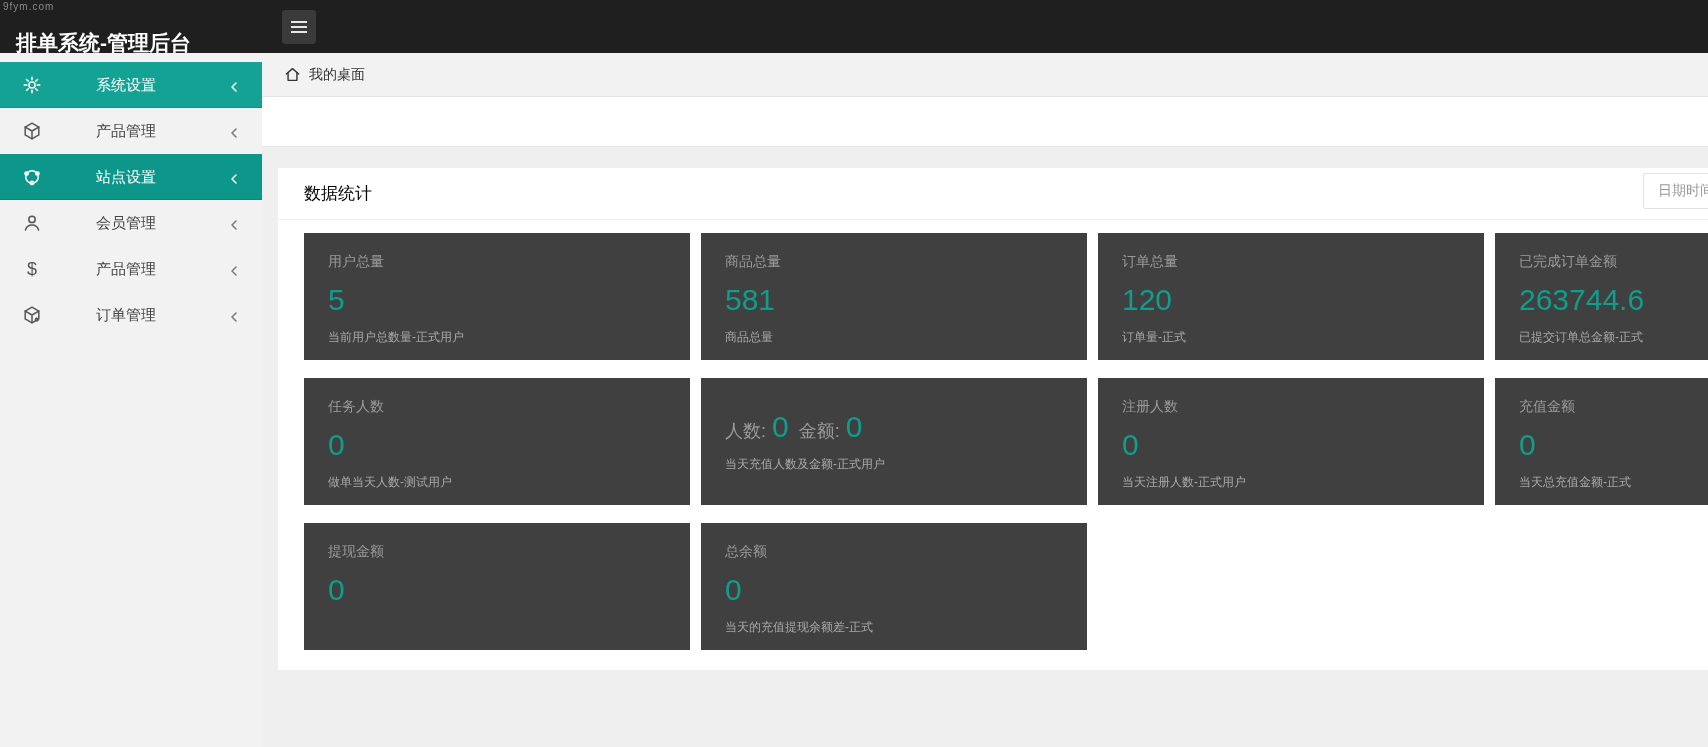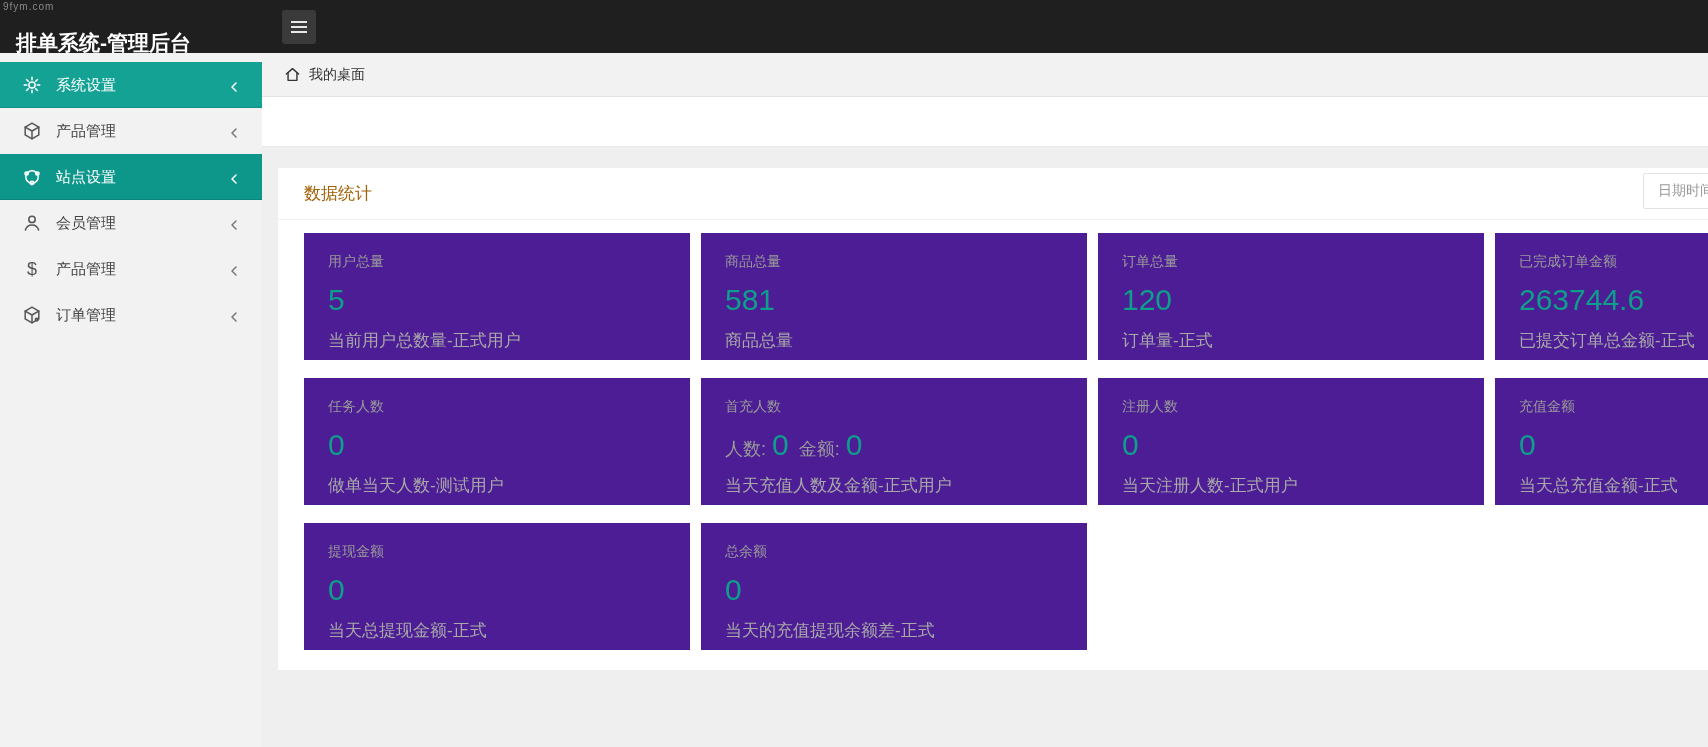--- a/index.html
+++ b/index.html
@@ -17,54 +17,54 @@
     display:flex; flex-direction:column; justify-content:center; align-items:center; gap:3px; }
   .menu-toggle i { display:block; width:16px; height:2px; background:#e8e8e8; }
 
   
   .layout { display:flex; height:694px; }
   .sidebar { width:262px; background:#f2f2f2; flex:none; padding-top:9px; }
   .side-item { height:46px; display:flex; align-items:center; padding:0 22px 0 22px;
     cursor:pointer; color:#444; font-size:15px; position:relative; }
   .side-item .s-icon { width:20px; height:20px; margin-right:14px; color:#555;
     display:flex; align-items:center; justify-content:center; font-size:17px; }
-  .side-item .s-label { flex:1; }
+  .side-item .s-label { flex:1;margin-left:40px; }
   .side-item .s-chevron { width:12px; height:12px; color:#777; }
   .side-item.active { background:var(--accent); color:#fff;
     box-shadow:inset 0 -1px rgba(0,0,0,0.10); }
   .side-item.active .s-icon, .side-item.active .s-chevron { color:#fff; }
   .side-item.active.tone-b { background:var(--accent2); }
   svg.stroke { fill:none; stroke:currentColor; stroke-width:1.5; stroke-linecap:round; stroke-linejoin:round; width:100%; height:100%; }
 
   
   .main { flex:1; display:flex; flex-direction:column; background:#efefef; }
   .breadcrumb-bar { height:44px; background:#f2f2f2; border-bottom:1px solid #e3e3e3;
     display:flex; align-items:center; padding-left:22px; color:#333; font-size:14px; }
   .breadcrumb-bar .b-icon { width:17px; height:17px; margin-right:8px; color:#333; }
   .tab-band { height:50px; background:#ffffff; border-bottom:1px solid #e9e9e9; }
 
   .content { flex:1; padding:21px 0 0 16px; }
   .panel { width:1625px; background:#ffffff; height:502px; }
   .panel-header { position:relative; height:52px; display:flex; align-items:center;
     padding:0 26px; border-bottom:1px solid #f0f0f0; }
-  .panel-title { font-size:17px; color:#a16207; }
+  .panel-title { font-size:17px; color:#000000; }
   .date-btn { position:absolute; top:5px; right:26px; width:234px; height:36px;
     background:#fff; border:1px solid #e2e2e2; border-radius:2px; color:#999;
     font-size:14px; text-align:left; padding:0 14px; cursor:pointer;
     font-family:"Liberation Sans","DejaVu Sans",sans-serif; }
 
   .stats-grid { display:grid; grid-template-columns:repeat(4,386px);
     column-gap:11px; row-gap:18px; padding:13px 26px 20px 26px; }
-  .stat-card { height:127px; background:#4c1d95; padding:20px 24px; }
+  .stat-card { height:127px; background:#404040; padding:20px 24px; }
   .stat-label { font-size:14px; color:#9a9a9a; }
   .stat-value-row { margin-top:12px; height:34px; display:flex; align-items:baseline; }
   .stat-value { font-size:30px; line-height:34px; color:var(--num); }
   .pair-k { font-size:18px; color:#9a9a9a; margin-right:6px; }
   .pair-v { font-size:30px; line-height:34px; color:var(--num); margin-right:10px; }
-  .stat-desc { margin-top:12px; font-size:17px; color:#a8a8a8; }
+  .stat-desc { margin-top:12px; font-size:12px; color:#a8a8a8; }
 </style>
 </head>
 <body>
 
 <div class="page">
 
   <div class="topbar">
     <span class="watermark">9fym.com</span>
     <span class="app-title">排单系统-管理后台</span>
     <button class="menu-toggle">
@@ -222,21 +222,20 @@
 
   <div class="stat-card">
     <div class="stat-label">任务人数</div>
     <div class="stat-value-row">
                   <span class="stat-value">0</span>
                 </div>
     <div class="stat-desc">做单当天人数-测试用户</div>
   </div>
 
   <div class="stat-card">
-    <div class="stat-label">首充人数</div>
     <div class="stat-value-row">
                   <span class="pair-k">人数:</span>
                   <span class="pair-v">0</span>
                   <span class="pair-k">金额:</span>
                   <span class="pair-v">0</span>
                 </div>
     <div class="stat-desc">当天充值人数及金额-正式用户</div>
   </div>
 
   <div class="stat-card">
@@ -253,21 +252,20 @@
                   <span class="stat-value">0</span>
                 </div>
     <div class="stat-desc">当天总充值金额-正式</div>
   </div>
 
   <div class="stat-card">
     <div class="stat-label">提现金额</div>
     <div class="stat-value-row">
                   <span class="stat-value">0</span>
                 </div>
-    <div class="stat-desc">当天总提现金额-正式</div>
   </div>
 
   <div class="stat-card">
     <div class="stat-label">总余额</div>
     <div class="stat-value-row">
                   <span class="stat-value">0</span>
                 </div>
     <div class="stat-desc">当天的充值提现余额差-正式</div>
   </div>
 </div>

